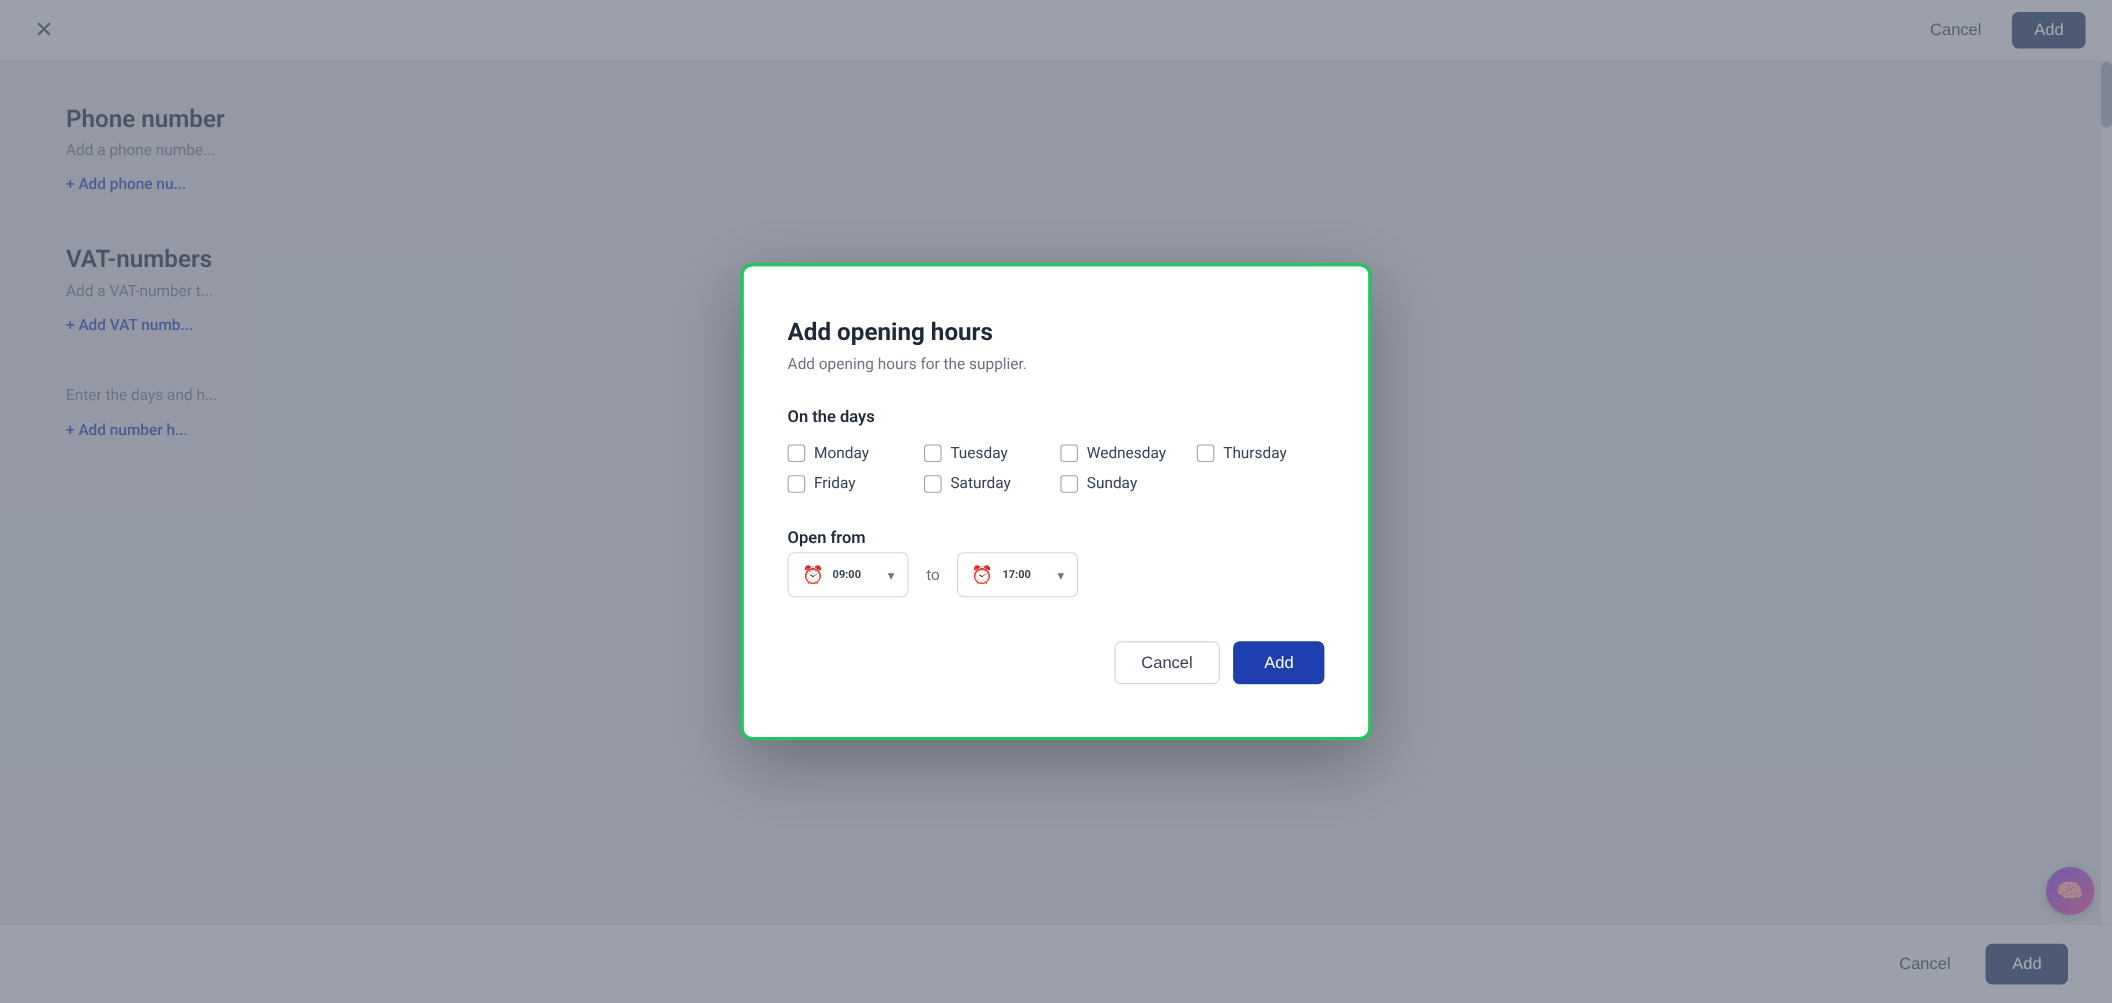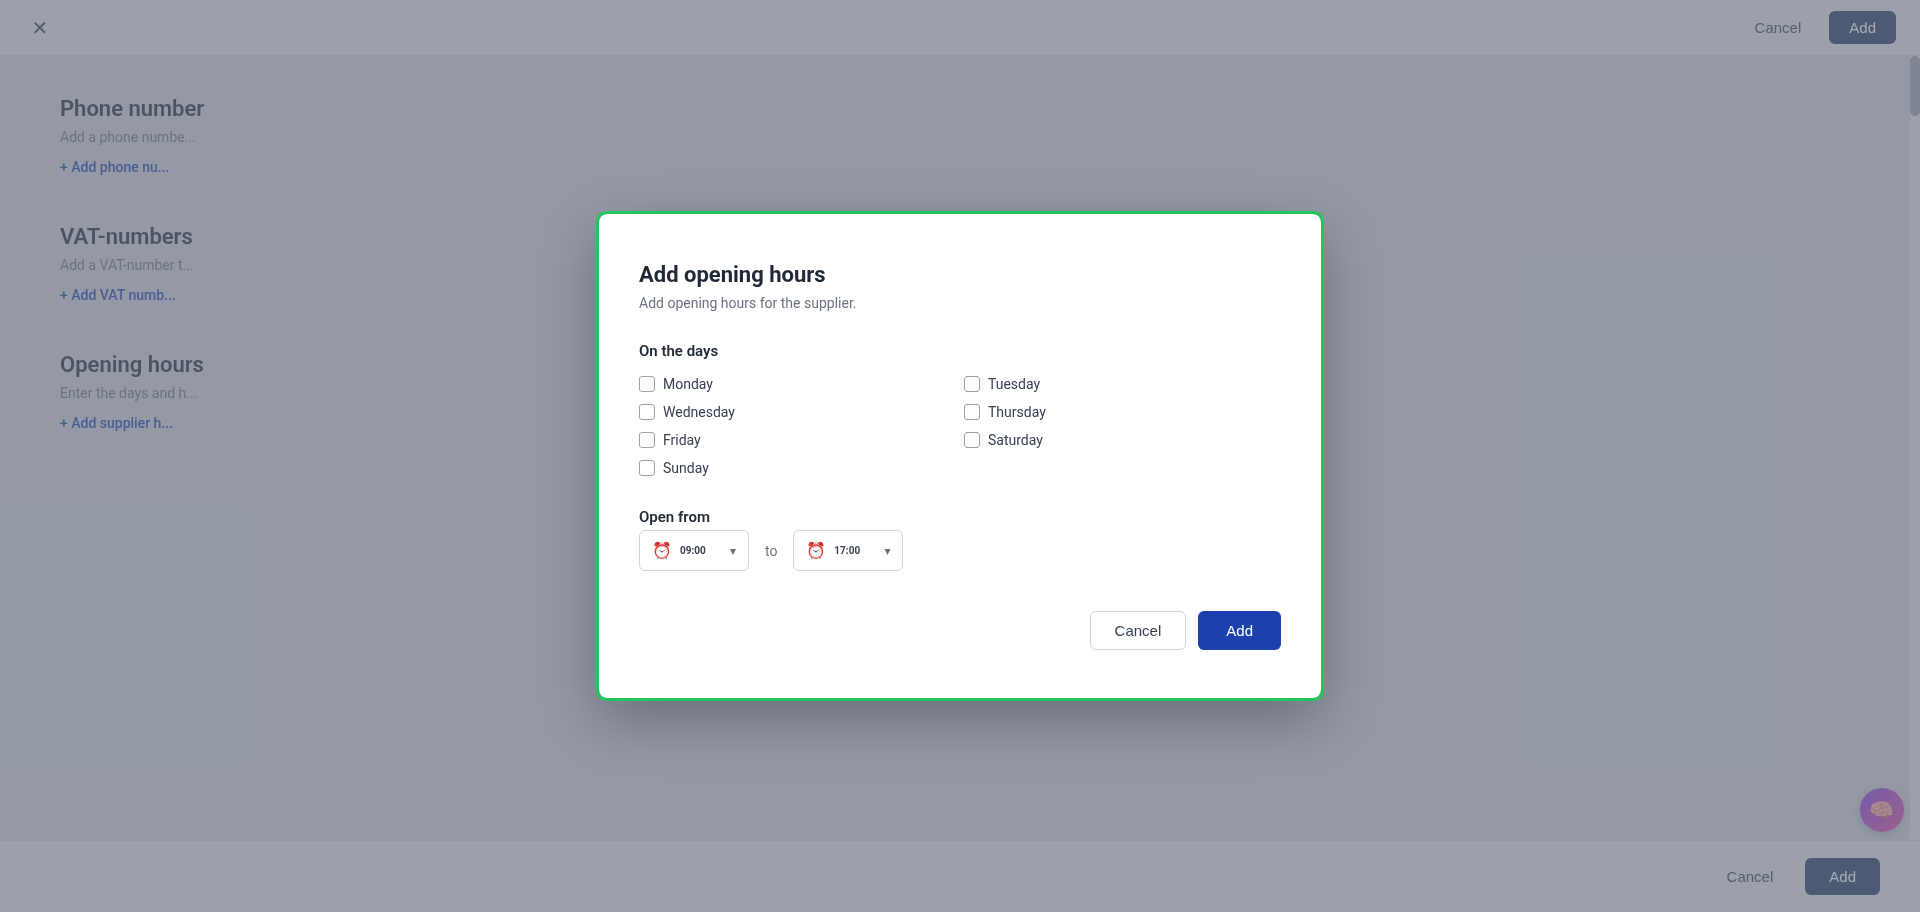--- a/index.html
+++ b/index.html
@@ -147,21 +147,21 @@
       background: rgba(107, 114, 128, 0.6);
       display: flex;
       align-items: center;
       justify-content: center;
     }
 
     
     .modal {
       background: #fff;
       border-radius: 8px;
-      width: 722px;
+      width: 568px;
       padding: 48px 40px;
       box-shadow: 0 20px 60px rgba(0,0,0,0.3);
       outline: 3px solid #22c55e;
       outline-offset: 0px;
       position: relative;
     }
 
     .modal-title {
       font-size: 22px;
       font-weight: 700;
@@ -178,21 +178,21 @@
     .section-label {
       font-size: 15px;
       font-weight: 600;
       color: #1f2937;
       margin-bottom: 16px;
     }
 
     
     .days-grid {
       display: grid;
-      grid-template-columns: repeat(2, 1fr);
+      grid-template-columns: repeat(4, 1fr);
       gap: 12px 8px;
       margin-bottom: 32px;
     }
 
     .day-item {
       display: flex;
       align-items: center;
       gap: 8px;
       cursor: pointer;
     }
@@ -355,23 +355,22 @@
       <span class="bg-link">+ Add phone nu...</span>
     </div>
 
     <div class="bg-section">
       <div class="bg-section-title">VAT-numbers</div>
       <div class="bg-section-desc">Add a VAT-number t...</div>
       <span class="bg-link">+ Add VAT numb...</span>
     </div>
 
     <div class="bg-section">
-      <div class="bg-section-title">Opening hours</div>
       <div class="bg-section-desc">Enter the days and h...</div>
-      <span class="bg-link">+ Add supplier h...</span>
+      <span class="bg-link">+ Add number h...</span>
     </div>
   </div>
 
   <div class="bottom-bar">
     <button class="btn-cancel-bottom">Cancel</button>
     <button class="btn-add-bottom">Add</button>
   </div>
 
   <div class="scrollbar-track">
     <div class="scrollbar-thumb"></div>

